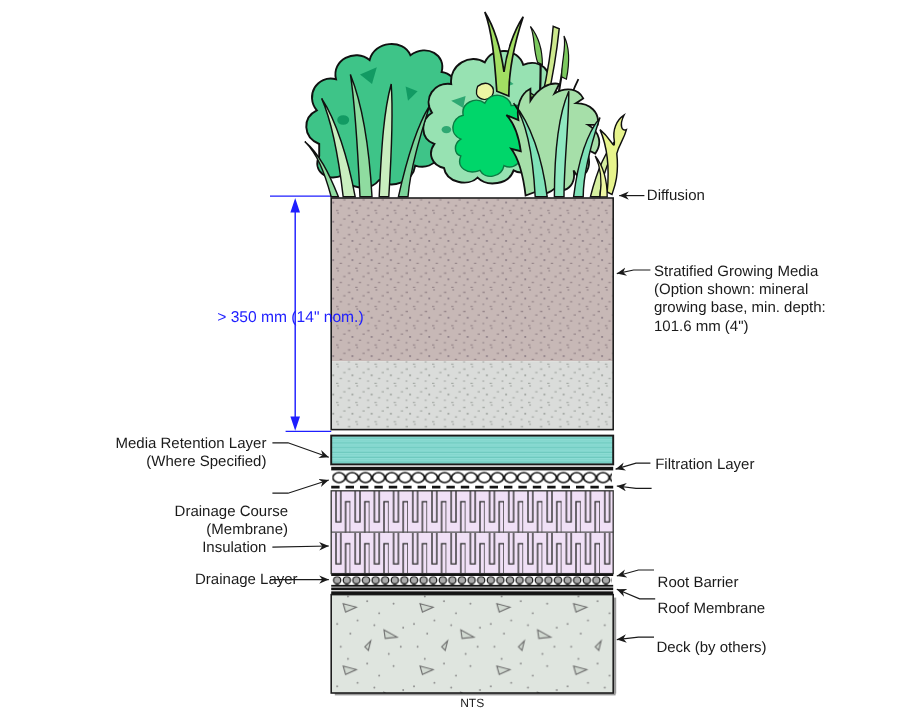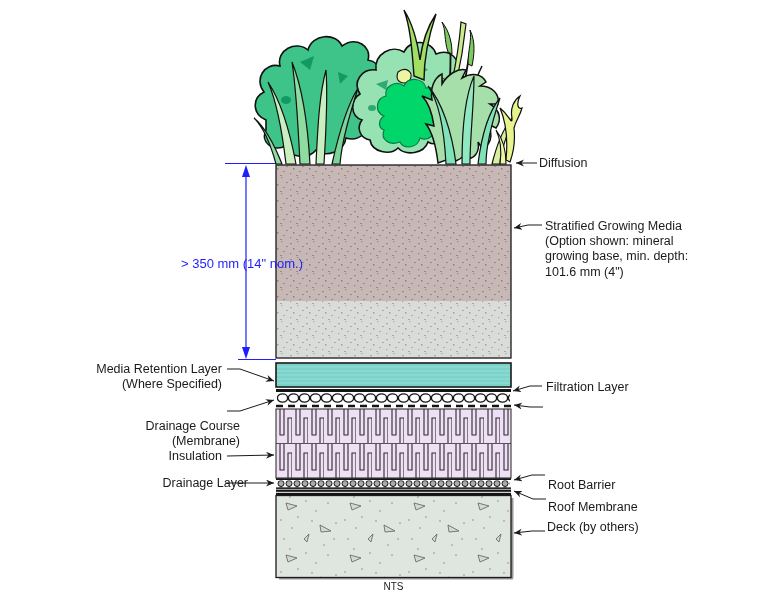--- a/index.html
+++ b/index.html
@@ -208,21 +208,21 @@
 
 
   <div class="lbl" style="left:548px;top:478px;">
     <div>Root Barrier</div>
   </div>
 
   <div class="lbl" style="left:548px;top:480px;margin-top:20px;">
     <div>Roof Membrane</div>
   </div>
 
-  <div class="lbl" style="left:547px;top:520px;">
+  <div class="lbl" style="left:547px;top:532px;">
     <div>Deck (by others)</div>
   </div>
 
   <div class="lbl right-align" style="right:542px;top:362px;">
     <div>Media Retention Layer</div>
     <div>(Where Specified)</div>
   </div>
 
   <div class="lbl right-align" style="right:524px;top:403px;margin-top:16px;">
     <div>Drainage Course</div>

